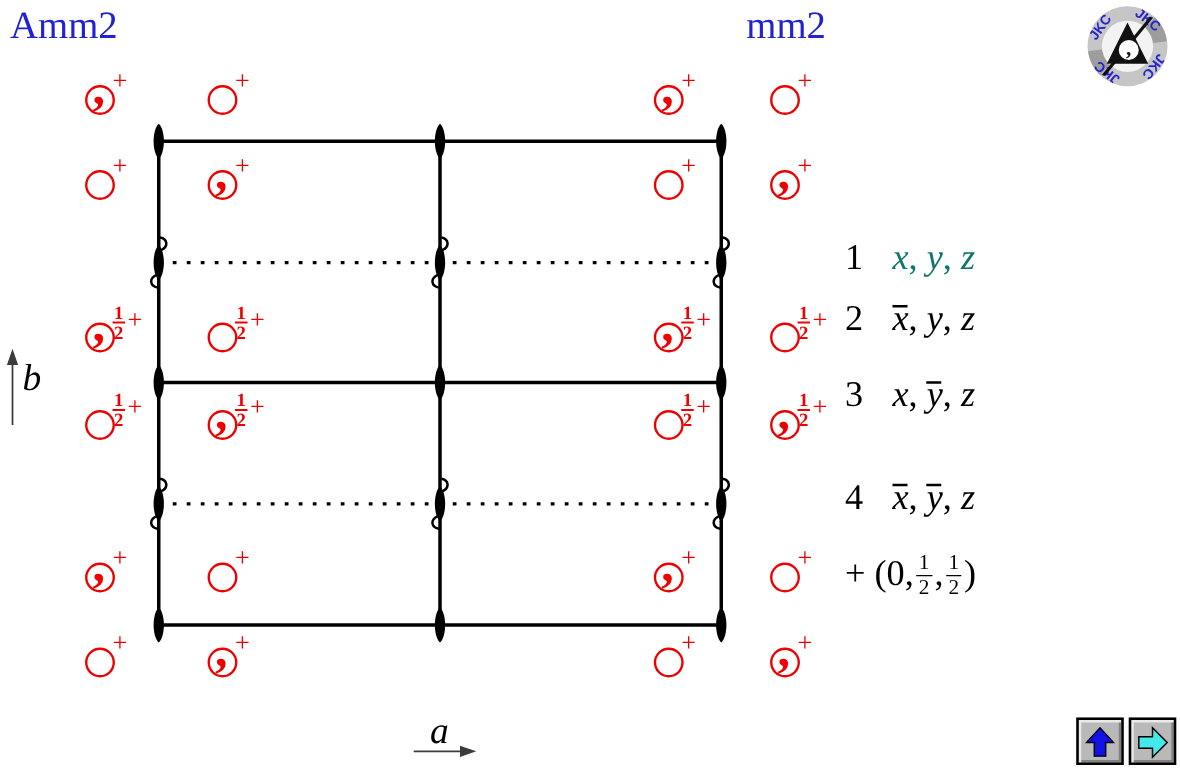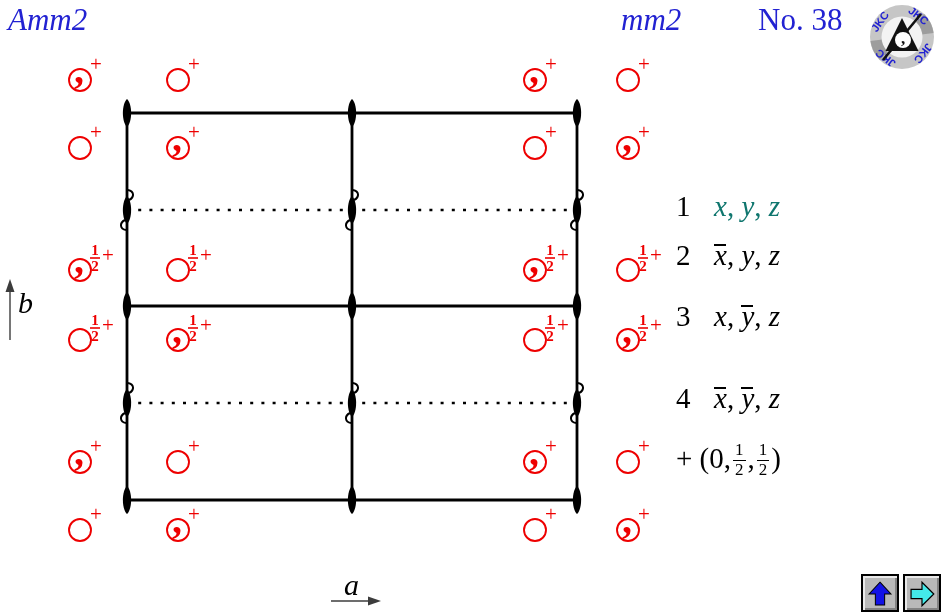--- a/index.html
+++ b/index.html
@@ -1,19 +1,19 @@
 <!DOCTYPE html>
 <html><head>
 <meta charset="utf-8">
 <style>
   html,body{margin:0;padding:0;background:#fff;}
   #page{position:relative;width:944px;height:616px;background:#fff;overflow:hidden;
         font-family:"Liberation Serif",serif;}
   .hdr{position:absolute;top:0;font-size:31px;color:#2222d2;white-space:pre;}
-  .hdr.italic{font-style:italic;}
+  .hdr.italic{}
   #diagram-svg{position:absolute;left:0;top:0;}
   .axis-label{position:absolute;font-style:italic;font-size:30px;color:#000;}
   
   .coord-row{position:absolute;left:676px;font-size:29px;color:#000;white-space:nowrap;}
   .coord-num{display:inline-block;width:26px;margin-right:12px;}
   .coord-vals i{font-style:italic;}
   .coord-vals.blue{color:#0f766e;}
   .bar{position:relative;display:inline-block;}
   .bar::before{content:"";position:absolute;left:0;right:1px;top:5px;border-top:2px solid currentColor;}
   .frac{display:inline-block;text-align:center;font-size:17px;line-height:1.05;
@@ -26,22 +26,21 @@
            padding:0;cursor:pointer;}
   .nav-btn svg{display:block;margin:1px auto 0;}
   #logo{position:absolute;left:868px;top:3px;}
 </style>
 </head>
 <body>
 
 <div id="page">
 
   <span class="hdr italic" style="left:8px;top:2px;">Amm2</span>
-  <span class="hdr italic" style="left:621px;top:2px;">mm2</span>
-  <span class="hdr" style="left:758px;top:2px;">No. 38</span>
+  <span class="hdr italic" style="left:597px;top:2px;">mm2</span>
 
   <svg id="logo" width="68" height="68" viewBox="0 0 68 68">
     <circle cx="34" cy="34" r="32" fill="#c6c6c6"></circle>
     <path d="M34,34 L56,11 A32,32 0 0,1 65.5,30 Z" fill="#9d9d9d"></path>
     <path d="M34,34 L12,57 A32,32 0 0,1 2.5,38 Z" fill="#9d9d9d"></path>
     <circle cx="34" cy="34" r="20.5" fill="#f3f3f3"></circle>
     <g font-family="Liberation Sans, sans-serif" font-size="11" font-weight="bold" fill="#2222d2" text-anchor="middle">
       <text transform="rotate(-55 34 34)" x="34" y="11">JKC</text>
       <text transform="rotate(38 34 34)" x="34" y="11">JKC</text>
       <text transform="rotate(128 34 34)" x="34" y="11">JKC</text>

